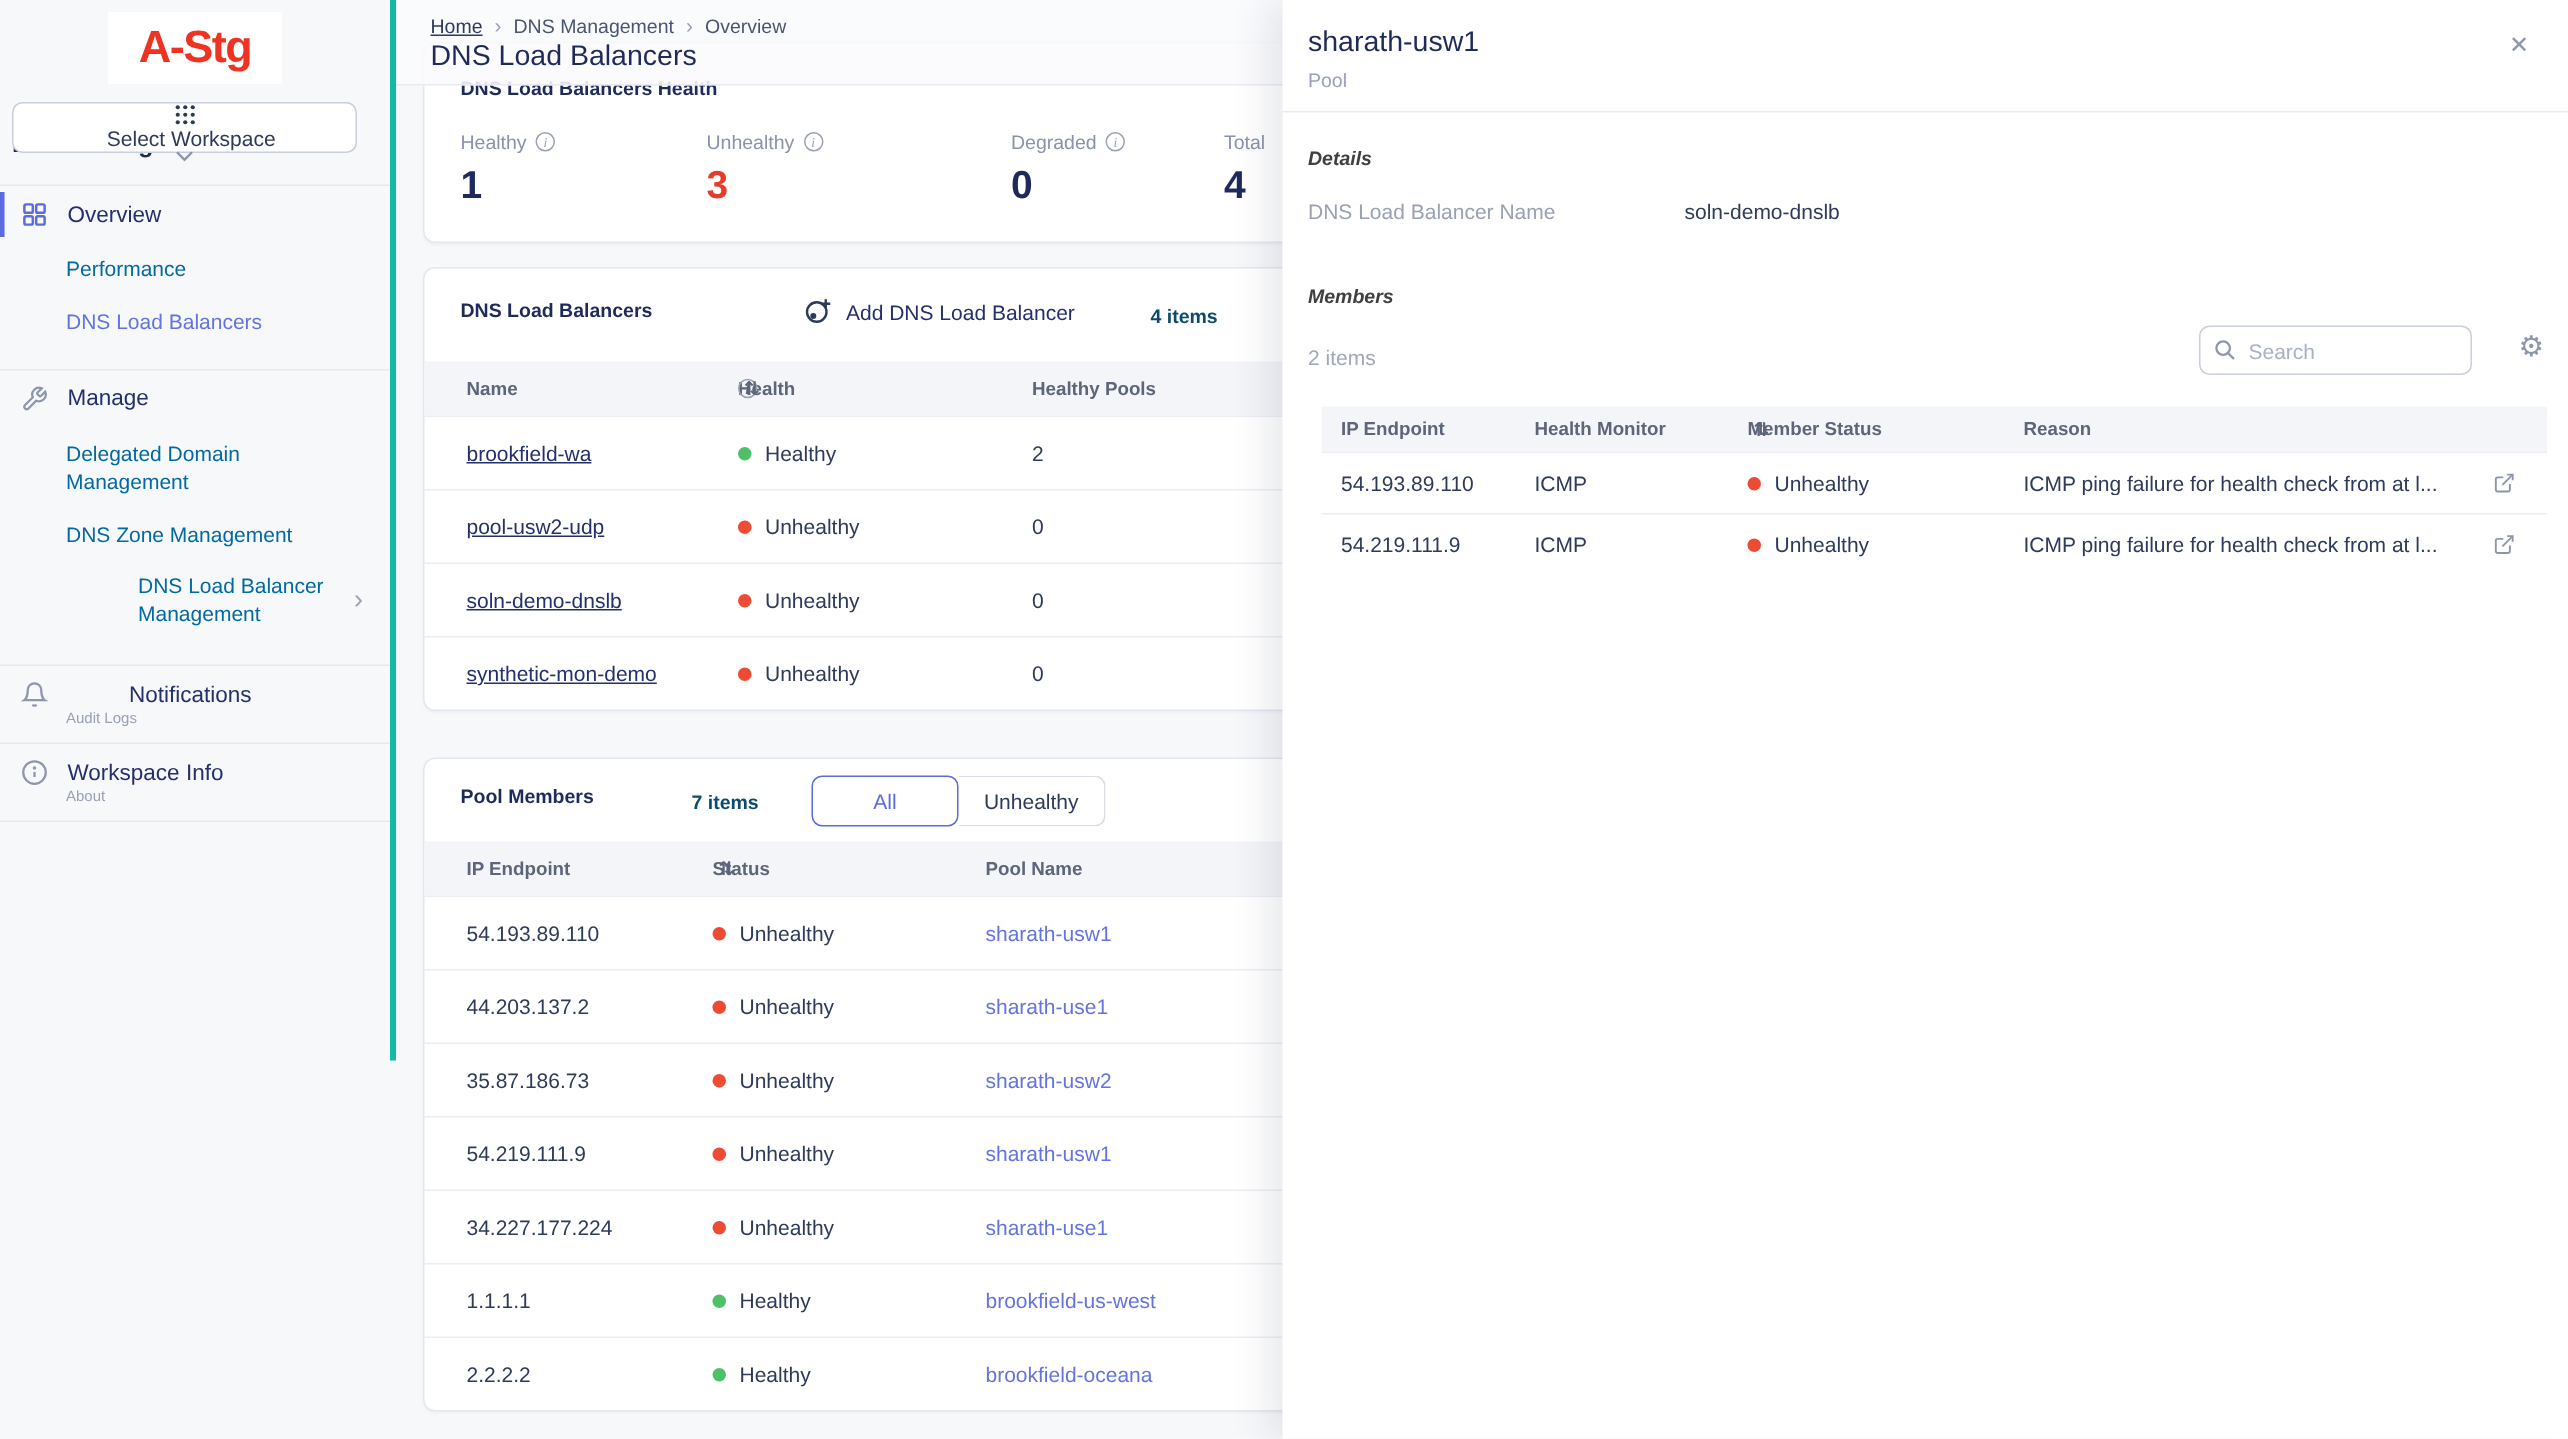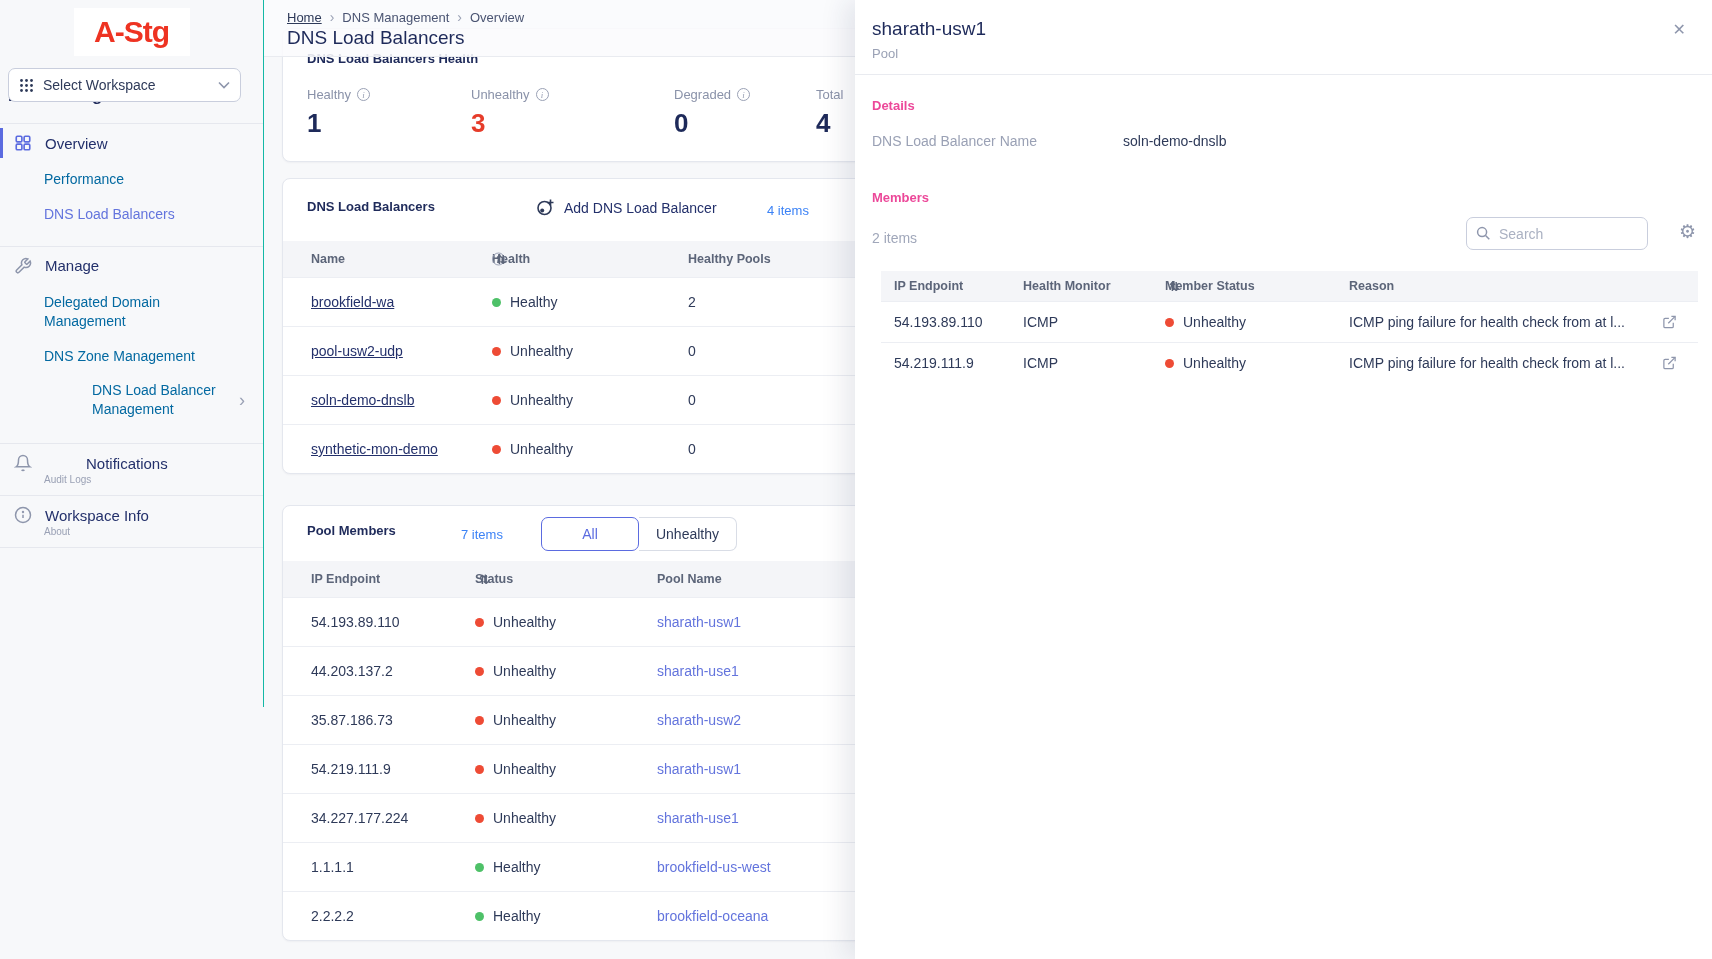--- a/index.html
+++ b/index.html
@@ -1,27 +1,27 @@
 <!DOCTYPE html>
 <html><head>
 <meta charset="utf-8">
 <style>
   * { margin:0; padding:0; box-sizing:border-box; }
   html,body { width:1712px; height:959px; overflow:hidden;
     font-family:"Liberation Sans","DejaVu Sans",sans-serif; background:#f7f8fa; color:#2e3a59; }
 
   
   .sidebar { position:absolute; left:0; top:0; width:264px; height:707px;
-    background:#f7f8fa; border-right:1px solid #14b8a6; z-index:15; }
+    background:#f7f8fa; border-right:4px solid #14b8a6; z-index:15; }
   .logo-wrap { margin:8px auto 0; width:116px; height:48px; background:#fff;
     display:flex; align-items:center; justify-content:center; }
   .logo { font-size:30px; font-weight:bold; color:#ee3322; letter-spacing:-1px; }
   .ws-select { position:absolute; left:8px; right:22px; top:68px; height:34px;
     background:#fff; border:1px solid #c9cedd; border-radius:7px;
-    display:flex; align-items:center; padding:0 10px; cursor:pointer; }
+    display:flex; align-items:center; padding:0 10px; cursor:pointer;flex-direction:column; }
   .ws-select .lbl { font-size:14px; color:#2e3a59; margin-left:9px; flex:1; }
   .side-title { margin:30px 0 0 8px; font-size:17px; font-weight:bold; color:#1e2a5a; }
   .side-div { border:none; border-top:1px solid #e6e8ee; margin:0; }
   .d1 { margin-top:17px; }
   .nav-item { position:relative; display:flex; align-items:center; padding:10px 14px; }
   .nav-item .txt { font-size:15px; color:#23306b; margin-left:13px; }
   .nav-item.active::before { content:""; position:absolute; left:0; top:4px; bottom:4px;
     width:3px; background:#5b6be0; }
   .sub-item { padding:8px 14px 8px 44px; font-size:14px; color:#0369a1; cursor:pointer; line-height:1.35; }
   .sub-item.active-link { color:#6374dd; }
@@ -66,21 +66,21 @@
   .health-flex { display:flex; align-items:center; }
   .link-blue { color:#6374dd; cursor:pointer; }
   .link-underline { color:#23306b; text-decoration:underline; cursor:pointer; }
 
   
   .lb-card { top:178px; }
   .lb-head { position:relative; height:62px; }
   .lb-head .card-h2 { position:absolute; left:24px; top:20px; }
   .add-btn { position:absolute; left:253px; top:19px; display:flex; align-items:center;
     gap:9px; font-size:14px; color:#23306b; cursor:pointer; font-weight:500; }
-  .items-muted { font-size:13px; color:#3b82f6; }
+  .items-muted { font-size:13px; color:#0c4a6e;font-weight:bold; }
   .lb-head .items-muted { position:absolute; left:484px; top:24px; }
   .lb-t .thead { height:36px; }
   .lb-t .trow { height:49px; }
   .lb-t .col-name { left:28px; } .lb-t .col-health { left:209px; } .lb-t .col-pools { left:405px; }
 
   
   .pm-card { top:505px; }
   .pm-head { position:relative; height:55px; }
   .pm-head .card-h2 { position:absolute; left:24px; top:17px; }
   .pm-head .items-muted { position:absolute; left:178px; top:21px; }
@@ -94,21 +94,21 @@
   .pm-t .trow { height:49px; }
   .pm-t .col-ip { left:28px; } .pm-t .col-status { left:192px; } .pm-t .col-pool { left:374px; }
 
   
   .drawer { position:absolute; left:855px; top:0; width:857px; height:959px; background:#fff;
     z-index:20; box-shadow:-10px 0 24px rgba(30,40,80,.10); }
   .dr-head { position:relative; height:75px; border-bottom:1px solid #e9ebf0; }
   .dr-title { position:absolute; left:17px; top:18px; font-size:19px; color:#1e2a5a; }
   .dr-sub { position:absolute; left:17px; top:46px; font-size:13px; color:#9aa1b5; }
   .dr-close { position:absolute; right:26px; top:20px; font-size:16px; color:#8e96ac; cursor:pointer; }
-  .dr-sec { position:absolute; left:17px; font-size:13px; font-weight:bold; color:#ec4899; }
+  .dr-sec { position:absolute; left:17px; font-size:13px; font-weight:bold; color:#404040;font-style:italic; }
   .dr-detail-label { position:absolute; left:17px; top:133px; font-size:14px; color:#9aa1b5; }
   .dr-detail-value { position:absolute; left:268px; top:133px; font-size:14px; color:#2e3a59; }
   .dr-items { position:absolute; left:17px; top:230px; font-size:14px; color:#a0a7ba; }
   .dr-search { position:absolute; left:611px; top:217px; width:182px; height:33px;
     border:1px solid #c9cedd; border-radius:7px; background:#fff;
     display:flex; align-items:center; padding:0 9px; }
   .dr-search input { border:none; outline:none; margin-left:8px; width:130px;
     font-size:14px; color:#2e3a59; font-family:inherit; background:transparent; }
   .dr-search input::placeholder { color:#aab1c2; }
   .dr-gear { position:absolute; left:824px; top:220px; font-size:19px; color:#8e96ac; cursor:pointer; }

